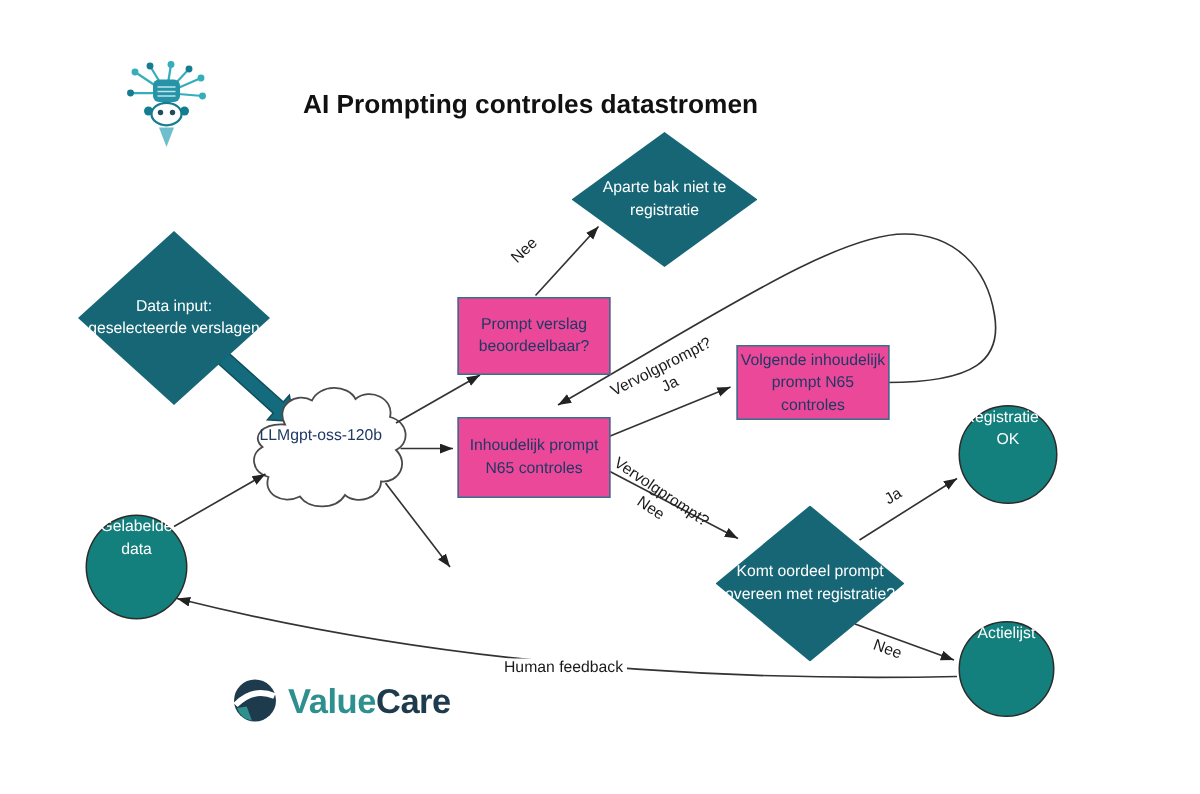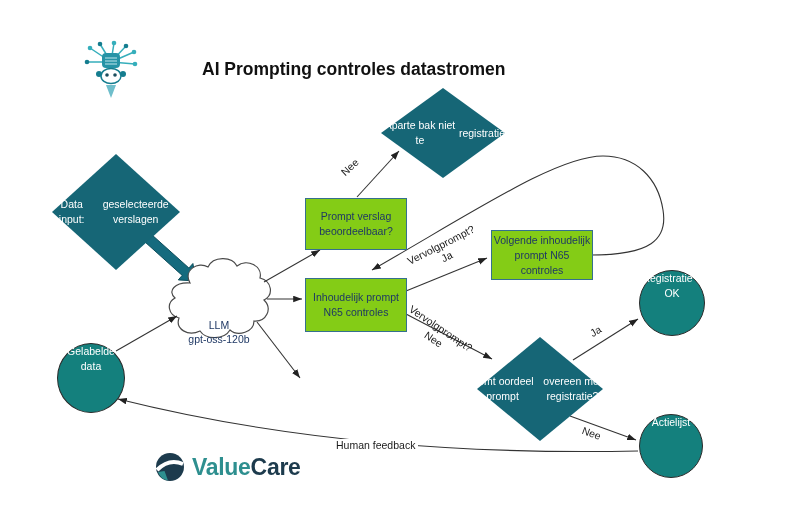--- a/index.html
+++ b/index.html
@@ -6,30 +6,30 @@
   .stage{position:relative;width:800px;height:529px;background:#fff;overflow:hidden;
          font-family:"Liberation Sans",sans-serif;}
   .underlay{position:absolute;left:0;top:0;width:800px;height:529px;}
 
   .title{position:absolute;left:202px;top:59px;font-size:17.5px;font-weight:bold;color:#111;
          white-space:nowrap;}
 
   
   .diamond{position:absolute;background:#166676;
            clip-path:polygon(50% 0,100% 50%,50% 100%,0 50%);}
-  .dlabel{position:absolute;display:flex;flex-direction:row;align-items:center;
+  .dlabel{position:absolute;display:flex;flex-direction:column;align-items:center;
           justify-content:center;text-align:center;color:#fff;font-size:10.5px;line-height:15px;}
-  .rect{position:absolute;background:#84cc16;border:1.5px solid #35708e;display:flex;
+  .rect{position:absolute;background:#ec4899;border:1.5px solid #35708e;display:flex;
         flex-direction:column;align-items:center;justify-content:center;text-align:center;
         color:#1f3864;font-size:10.5px;line-height:15px;}
   .circle{position:absolute;background:#14807d;border:1.8px solid #2b2b2b;border-radius:50%;
           display:flex;flex-direction:column;align-items:center;
           text-align:center;color:#fff;font-size:10.5px;line-height:15px;box-sizing:border-box;}
-  .cloudtext{position:absolute;left:173px;top:283px;width:92px;display:flex;flex-direction:column;
-             align-items:center;text-align:center;color:#1f3864;font-size:10.5px;line-height:14px;margin-top:35px;}
+  .cloudtext{position:absolute;left:173px;top:283px;width:92px;display:flex;flex-direction:row;
+             align-items:center;text-align:center;color:#1f3864;font-size:10.5px;line-height:14px;}
 
   
   .elabel{position:absolute;font-size:10.5px;color:#1a1a1a;white-space:nowrap;}
   .elabel.two{display:flex;flex-direction:column;align-items:center;text-align:center;
               line-height:13px;width:92px;}
   .hf{background:#fff;padding:0 3px;}
 
   
   .brand{position:absolute;left:155px;top:452px;display:flex;align-items:center;}
   .brandword{margin-left:7px;font-size:23px;font-weight:bold;letter-spacing:-0.3px;line-height:30px;}

